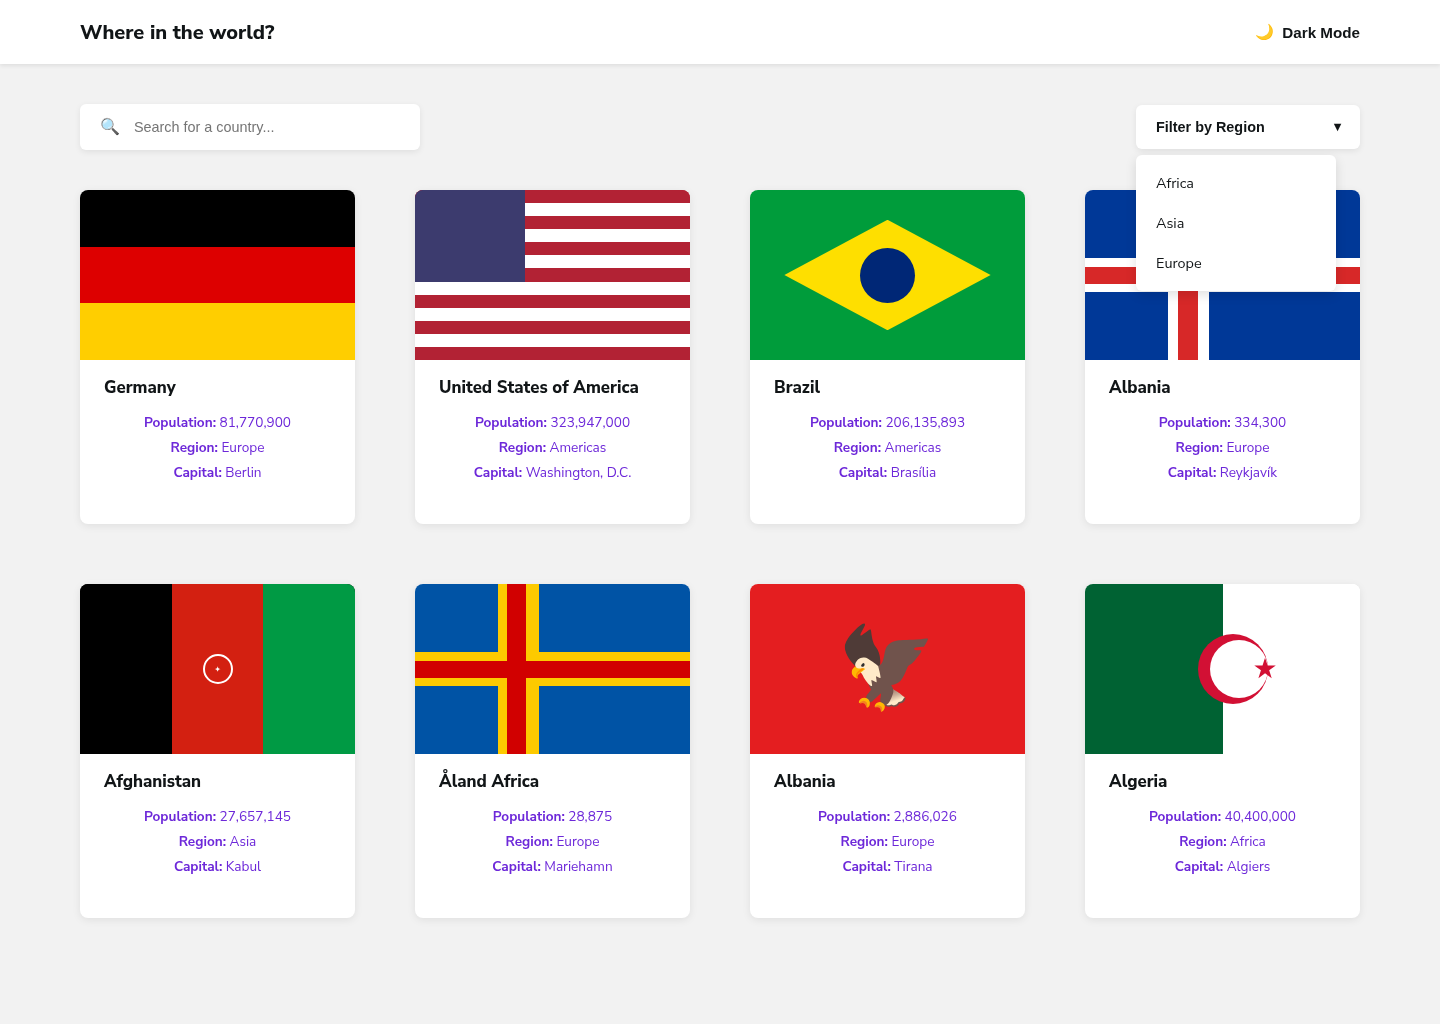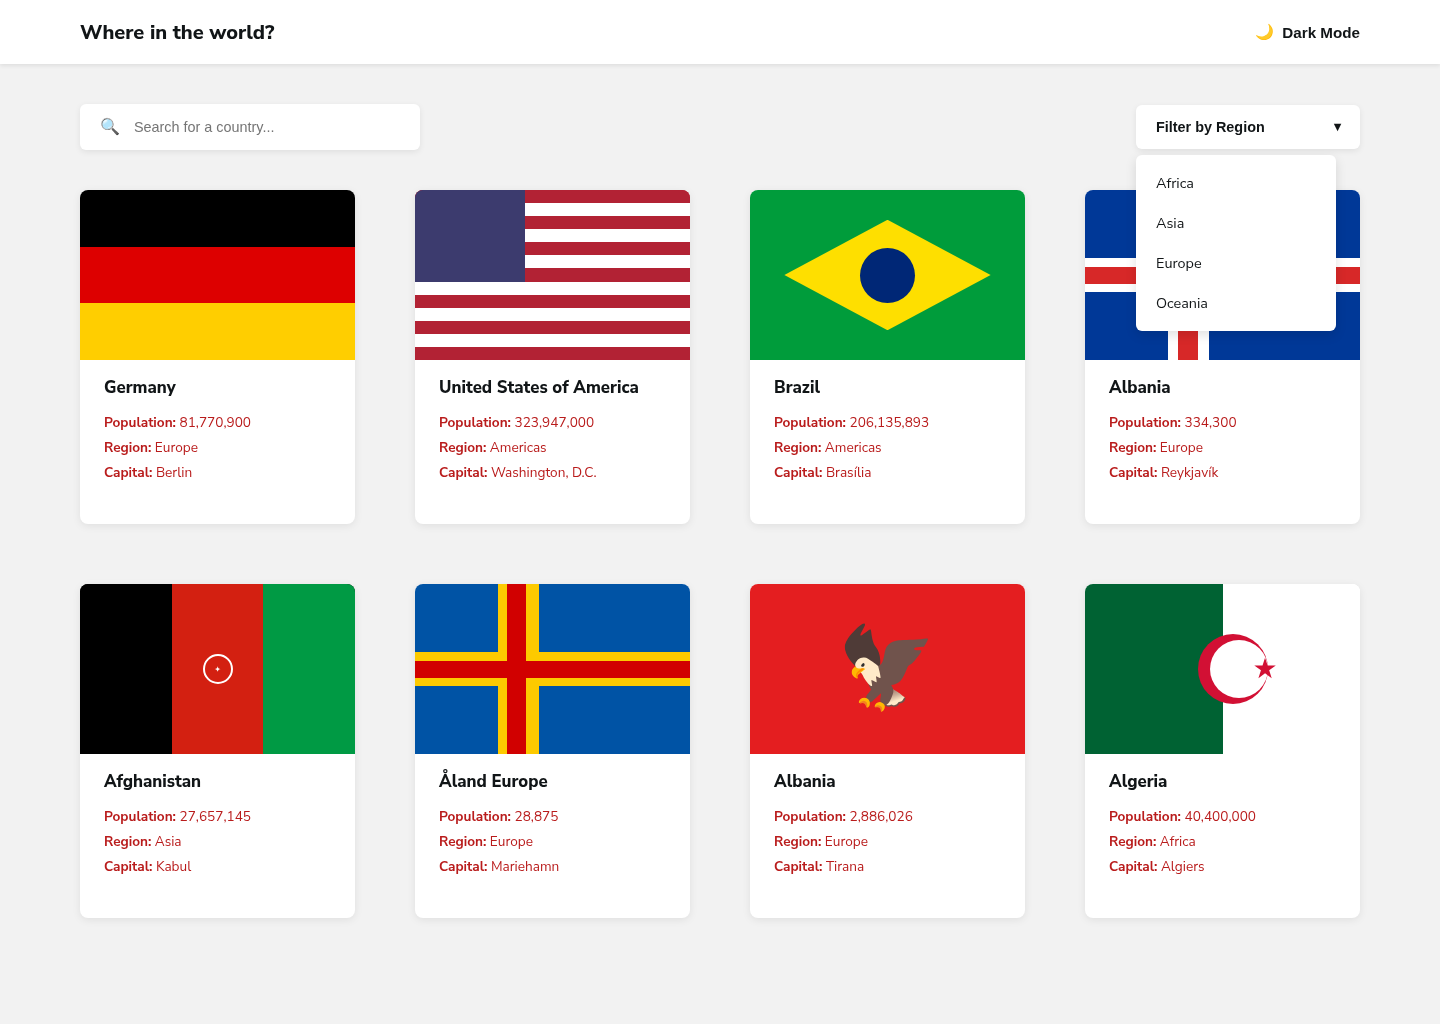--- a/index.html
+++ b/index.html
@@ -128,21 +128,22 @@
       padding: 16px 24px 36px;
     }
     .card-name {
       font-size: 1.05rem;
       font-weight: 800;
       margin-bottom: 14px;
     }
     .card-detail {
       font-size: 0.85rem;
       margin-bottom: 6px;
-      color: #b91c1c;
+      color: #6d28d9;
+      text-align: center;
     }
     .card-detail span {
       font-weight: 700;
     }
     .card-detail em {
       font-weight: 400;
       font-style: normal;
     }
 
     
@@ -379,21 +380,20 @@
         <option>America</option>
         <option>Asia</option>
         <option>Europe</option>
         <option>Oceania</option>
       </select>
       <span class="chevron-icon">▼</span>
       <div class="dropdown-menu">
         <div class="dropdown-item">Africa</div>
         <div class="dropdown-item">Asia</div>
         <div class="dropdown-item">Europe</div>
-        <div class="dropdown-item">Oceania</div>
       </div>
     </div>
   </div>
 
   <div class="grid">
 
     <div class="card">
       <div class="card-flag">
         <div class="flag-germany">
           <div class="s1"></div>
@@ -492,21 +492,21 @@
     <div class="card">
       <div class="card-flag">
         <div class="flag-aland">
           <div class="cross-h"></div>
           <div class="cross-v"></div>
           <div class="cross-h-inner"></div>
           <div class="cross-v-inner"></div>
         </div>
       </div>
       <div class="card-info">
-        <div class="card-name">Åland Europe</div>
+        <div class="card-name">Åland Africa</div>
         <div class="card-detail"><span>Population:</span> <em>28,875</em></div>
         <div class="card-detail"><span>Region:</span> <em>Europe</em></div>
         <div class="card-detail"><span>Capital:</span> <em>Mariehamn</em></div>
       </div>
     </div>
 
     <div class="card">
       <div class="card-flag">
         <div class="flag-albania">
           <div class="eagle">🦅</div>

